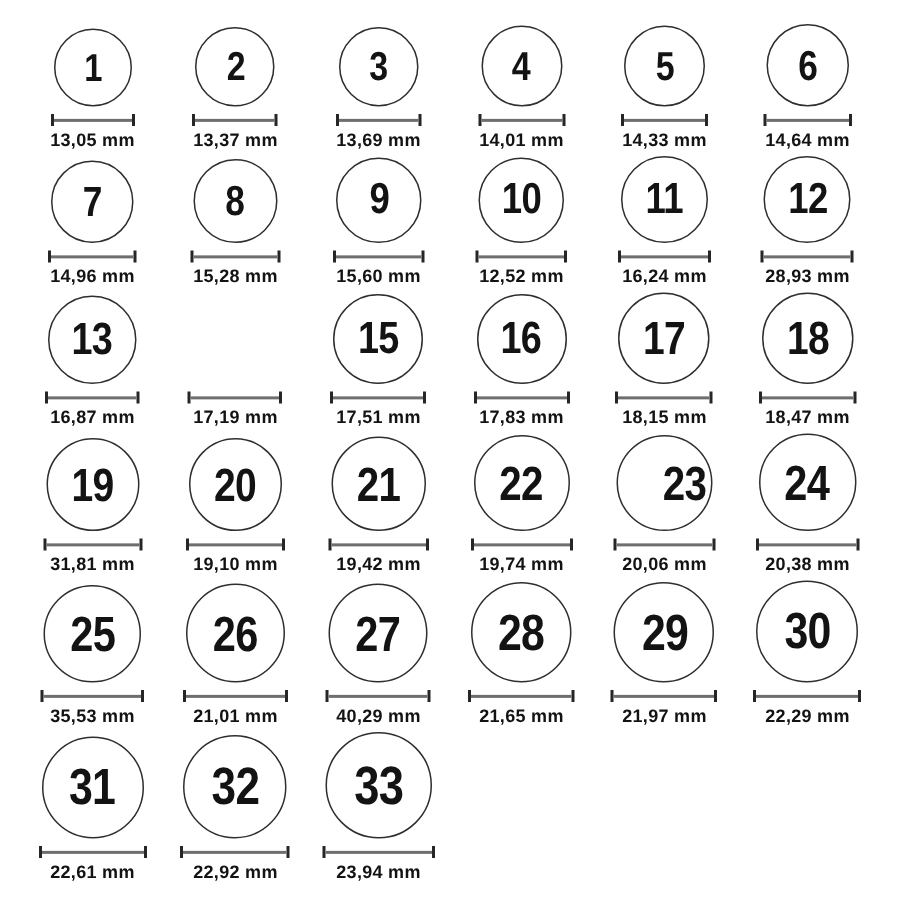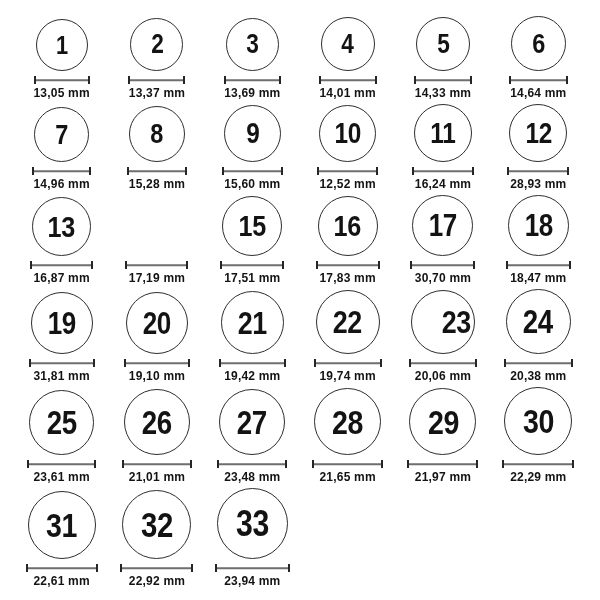--- a/index.html
+++ b/index.html
@@ -191,21 +191,21 @@
         </div>
         <div class="mm">17,83 mm</div>
       </div>
       <div class="cell">
         <div class="circle" style="width: 61px; height: 61px; border: 1.5px solid rgb(46, 46, 46); text-align: center;">
           <span class="num" style="font-size: 31px;">17</span>
         </div>
         <div class="ruler" style="width: 65px;">
           <span class="ruler-line"></span>
         </div>
-        <div class="mm">30,70 mm</div>
+        <div class="mm">18,15 mm</div>
       </div>
       <div class="cell">
         <div class="circle" style="width: 61px; height: 61px; border: 1.5px solid rgb(46, 46, 46);">
           <span class="num" style="font-size: 31px;">18</span>
         </div>
         <div class="ruler" style="width: 65px;">
           <span class="ruler-line"></span>
         </div>
         <div class="mm">18,47 mm</div>
       </div>
@@ -267,39 +267,39 @@
       </div>
     </div>
     <div class="row">
       <div class="cell">
         <div class="circle" style="width: 65px; height: 65px; border: 1.5px solid rgb(46, 46, 46);">
           <span class="num" style="font-size: 33px;">25</span>
         </div>
         <div class="ruler" style="width: 69px;">
           <span class="ruler-line"></span>
         </div>
-        <div class="mm">23,61 mm</div>
+        <div class="mm">35,53 mm</div>
       </div>
       <div class="cell">
         <div class="circle" style="width: 66px; height: 66px; border: 1.5px solid rgb(46, 46, 46);">
           <span class="num" style="font-size: 33px;">26</span>
         </div>
         <div class="ruler" style="width: 70px;">
           <span class="ruler-line"></span>
         </div>
         <div class="mm">21,01 mm</div>
       </div>
       <div class="cell">
         <div class="circle" style="width: 66px; height: 66px; border: 1.5px solid rgb(46, 46, 46);">
           <span class="num" style="font-size: 33px;">27</span>
         </div>
         <div class="ruler" style="width: 70px;">
           <span class="ruler-line"></span>
         </div>
-        <div class="mm">23,48 mm</div>
+        <div class="mm">40,29 mm</div>
       </div>
       <div class="cell">
         <div class="circle" style="width: 67px; height: 67px; border: 1.5px solid rgb(46, 46, 46);">
           <span class="num" style="font-size: 34px;">28</span>
         </div>
         <div class="ruler" style="width: 71px;">
           <span class="ruler-line"></span>
         </div>
         <div class="mm">21,65 mm</div>
       </div>

